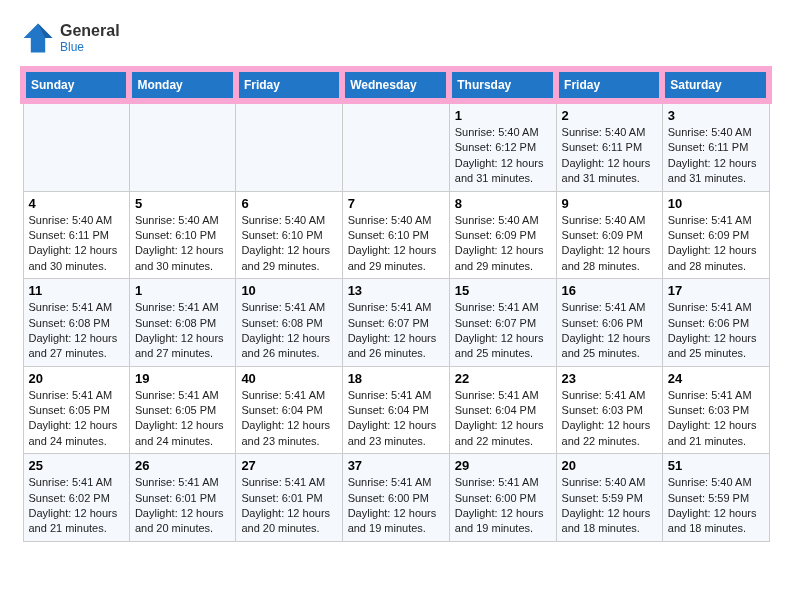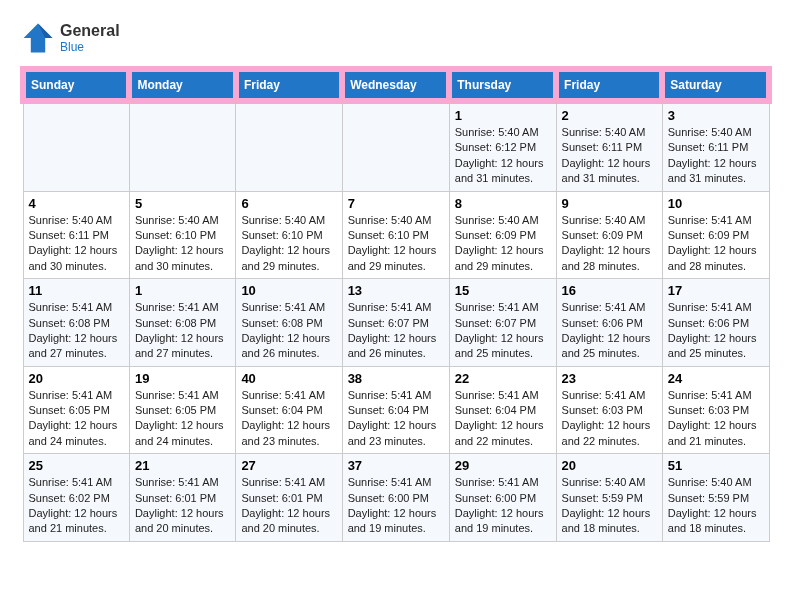--- a/index.html
+++ b/index.html
@@ -256,21 +256,21 @@
 and 24 minutes.</div>
         </td>
         <td>
           <span class="day-num">40</span>
           <div class="day-info" style="white-space: pre-line;">Sunrise: 5:41 AM
 Sunset: 6:04 PM
 Daylight: 12 hours
 and 23 minutes.</div>
         </td>
         <td>
-          <span class="day-num">38</span>
+          <span class="day-num">18</span>
           <div class="day-info" style="white-space: pre-line;">Sunrise: 5:41 AM
 Sunset: 6:04 PM
 Daylight: 12 hours
 and 23 minutes.</div>
         </td>
         <td>
           <span class="day-num">22</span>
           <div class="day-info" style="white-space: pre-line;">Sunrise: 5:41 AM
 Sunset: 6:04 PM
 Daylight: 12 hours
@@ -293,21 +293,21 @@
       </tr>
       <tr>
         <td>
           <span class="day-num">25</span>
           <div class="day-info" style="white-space: pre-line;">Sunrise: 5:41 AM
 Sunset: 6:02 PM
 Daylight: 12 hours
 and 21 minutes.</div>
         </td>
         <td>
-          <span class="day-num">21</span>
+          <span class="day-num">26</span>
           <div class="day-info" style="white-space: pre-line;">Sunrise: 5:41 AM
 Sunset: 6:01 PM
 Daylight: 12 hours
 and 20 minutes.</div>
         </td>
         <td>
           <span class="day-num">27</span>
           <div class="day-info" style="white-space: pre-line;">Sunrise: 5:41 AM
 Sunset: 6:01 PM
 Daylight: 12 hours

